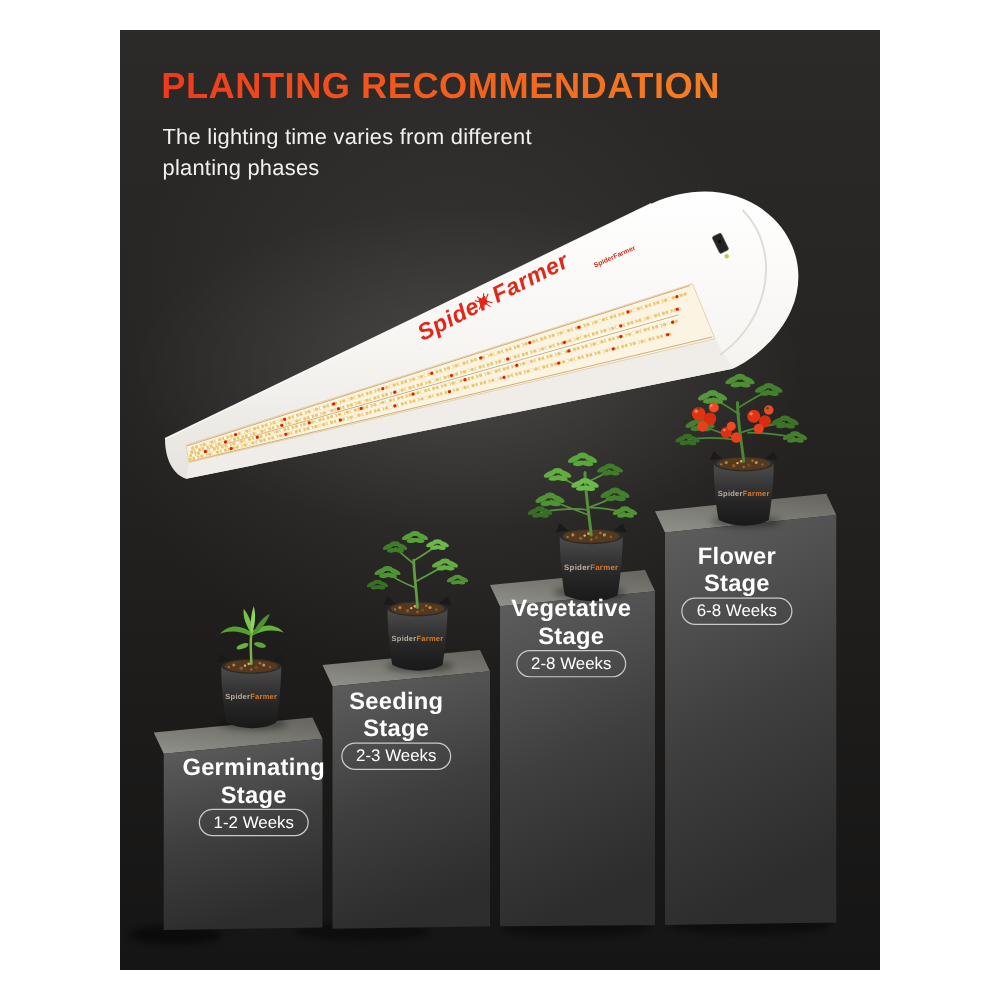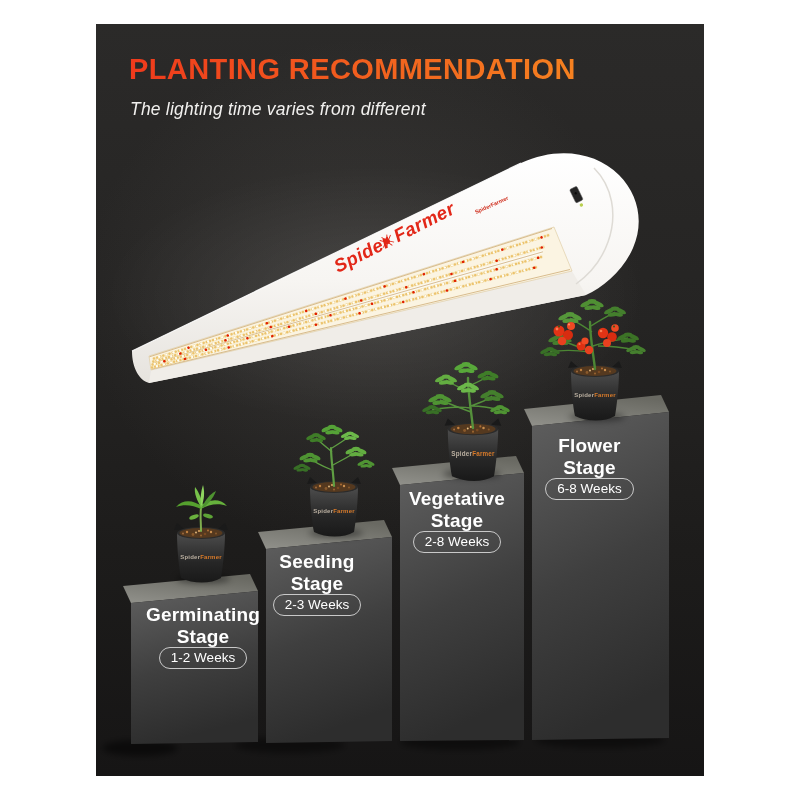--- a/index.html
+++ b/index.html
@@ -19,43 +19,44 @@
     position:absolute;left:129px;top:53px;margin:0;
     font-size:29px;font-weight:700;letter-spacing:0.4px;white-space:nowrap;
     background:linear-gradient(90deg,#ef3a1c 0%,#f58120 100%);
     -webkit-background-clip:text;background-clip:text;color:transparent;
   }
   .subtitle{
     position:absolute;left:130px;top:97px;margin:0;
     font-size:17.5px;line-height:25px;letter-spacing:0.2px;
     color:#f2f1ef;font-weight:400;
   }
-  .subtitle span{display:block;font-style:italic;}
+  .subtitle span{display:block;}
   .stage-card{position:absolute;text-align:center;color:#ffffff;}
   .stage-name{font-size:19px;line-height:21.5px;font-weight:700;letter-spacing:0.2px;}
   .stage-name span{display:block;}
   .weeks-badge{
     display:inline-block;margin-top:0;padding:2px 11px 3px;
     border:1.5px solid #c9c9c9;border-radius:999px;
     font-size:13.5px;color:#ffffff;white-space:nowrap;
   }
   .s1{left:131px;top:604px;width:144px;}
   .s2{left:266px;top:551px;width:102px;}
-  .s3{left:400px;top:488px;width:114px;}
+  .s3{left:400px;top:477px;width:114px;}
   .s4{left:532px;top:435px;width:115px;}
 </style>
 </head>
 <body>
 
 <div class="panel"></div>
 
 <h1 class="title">PLANTING RECOMMENDATION</h1>
 
 <p class="subtitle">
   <span>The lighting time varies from different</span>
+  <span>planting phases</span>
 </p>
 
 <svg class="scene" viewBox="0 0 800 800">
   <defs>
     <linearGradient id="gLamp" x1="0" y1="0" x2="0" y2="1">
       <stop offset="0" stop-color="#ffffff"></stop>
       <stop offset="0.55" stop-color="#f7f5f2"></stop>
       <stop offset="1" stop-color="#e6e3de"></stop>
     </linearGradient>
     <linearGradient id="gFront" x1="0" y1="0" x2="0.22" y2="1">

